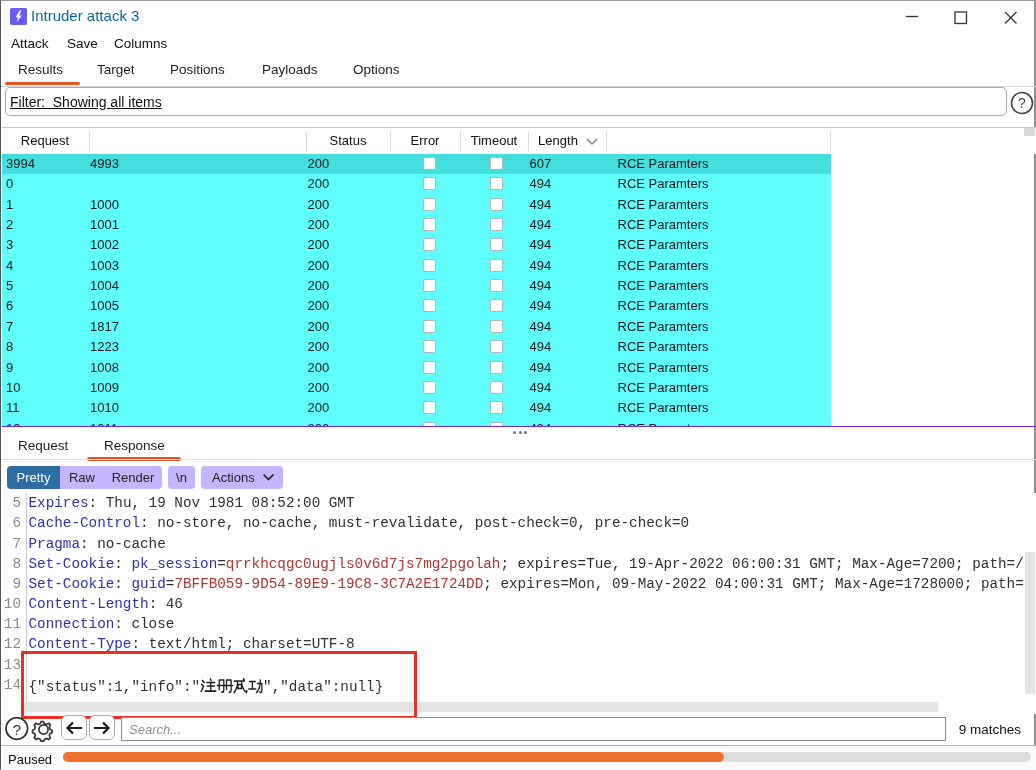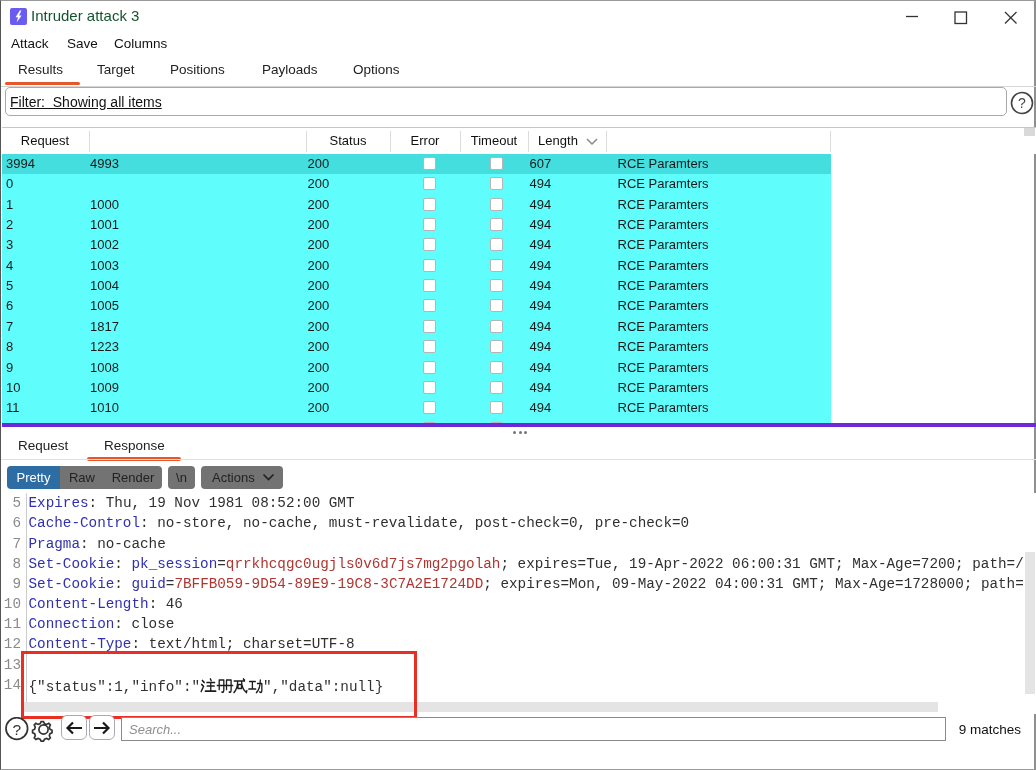--- a/index.html
+++ b/index.html
@@ -2,48 +2,48 @@
 <html><head>
 <meta charset="utf-8">
 <style>
 * { margin:0; padding:0; box-sizing:border-box; }
 html,body { width:1036px; height:770px; overflow:hidden; background:#fff; }
 body { font-family:"Liberation Sans", sans-serif; color:#1a1a1a; }
 .win { position:absolute; left:0; top:0; width:1036px; height:770px; border:1px solid #9a9a9a; border-left:1px solid #555; border-right:2px solid #8f8f8f; background:#fff; }
 .abs { position:absolute; }
 
 .icon { position:absolute; left:9px; top:7px; width:17px; height:17px; background:#6b5cf0; border-radius:2px; }
-.title { position:absolute; left:30px; top:5.5px; font-size:15px; color:#14532d; }
+.title { position:absolute; left:30px; top:5.5px; font-size:15px; color:#0369a1; }
 
 .menu { position:absolute; top:35px; font-size:13.5px; color:#111; }
 
 .tab { position:absolute; top:61px; font-size:13.5px; color:#222; }
 .tabline { position:absolute; left:4px; top:80.5px; width:75px; height:3px; background:#e8562b; border-radius:2px; }
 .tabbot { position:absolute; left:0; top:85px; width:1036px; height:1px; background:#d5d5d5; }
 
 .filterbox { position:absolute; left:4px; top:86px; width:1002px; height:29px; border:1px solid #a9a9a9; border-radius:5px; background:#fff; }
 .filtertext { position:absolute; left:9px; top:92.5px; font-size:14px; color:#111;text-decoration:underline; }
 
 .thead { position:absolute; left:1px; top:126px; width:1034px; height:27px; background:#fff; border-top:1px solid #b6c9e2; }
 .th { position:absolute; top:131.5px; font-size:13px; color:#111; text-align:center; }
 .vsep { position:absolute; top:130px; width:1px; height:21px; background:#dcdcdc; }
-.rows { position:absolute; left:1px; top:153px; width:1034px; height:273px; overflow:hidden; border-bottom:4px solid #6d28d9; }
+.rows { position:absolute; left:1px; top:153px; width:1034px; height:273px; overflow:hidden; border-bottom:1px solid #6d28d9; }
 .row { position:absolute; left:0; width:829px; height:20px; background:#60fdfd; font-size:13px; }
 .row.sel { background:#44dede; }
 .cell { position:absolute; top:2px; }
 .cb { position:absolute; top:3px; width:13px; height:13px; background:#fff; border:1px solid #b5b5b5; border-radius:2px; }
 .cornersq { position:absolute; left:1023px; top:127px; width:11px; height:8px; background:#d9d9d9; }
 
 .dot { position:absolute; top:429.5px; width:3px; height:3px; border-radius:50%; background:#757575; }
 
 .rrtab { position:absolute; font-size:13.5px; color:#222; top:437px; }
 .rrline { position:absolute; left:86px; top:456px; width:94px; height:4px; background:#e8562b; border-radius:2px; }
 .rrbot { position:absolute; left:0; top:458px; width:1036px; height:1px; background:#e0e0e0; }
 
-.btn { position:absolute; top:465px; height:23px; font-size:13px; line-height:23px; text-align:center; color:#222; background:#737373; }
+.btn { position:absolute; top:465px; height:23px; font-size:13px; line-height:23px; text-align:center; color:#222; background:#c4b5fd; }
 .btn.blue { background:#2e6da4; color:#fff; border-radius:4px 0 0 4px; }
 
 .ed { position:absolute; left:0; top:492px; width:1036px; height:221px; background:#fff; overflow:hidden; font-family:"Liberation Mono", monospace; font-size:14.3px; white-space:pre; }
 .ln { position:absolute; width:20px; text-align:right; color:#8a8a8a; line-height:16.5px; }
 .lt { position:absolute; left:27.5px; color:#303030; line-height:16.5px; }
 .hk { color:#3030b0; }
 .hv { color:#b03530; }
 .redbox { position:absolute; left:20px; top:649.5px; width:396px; height:68px; border:3.2px solid #e92e24; }
 .hscroll { position:absolute; left:20px; top:701px; width:917px; height:10px; background:#e4e4e4; }
 
@@ -287,13 +287,18 @@
   <div class="navbtn" style="left:60px"><svg width="18" height="16" style="margin-top:4px">
         <path d="M17 8 H2.5 M8 2.5 L2.5 8 L8 13.5" fill="none" stroke="#1a1a1a" stroke-width="2.2"></path>
       </svg></div>
   <div class="navbtn" style="left:88px"><svg width="18" height="16" style="margin-top:4px">
         <path d="M1 8 H15.5 M10 2.5 L15.5 8 L10 13.5" fill="none" stroke="#1a1a1a" stroke-width="2.2"></path>
       </svg></div>
   <div class="search"></div>
   <div class="searchtext">Search...</div>
   <div class="matches">9 matches</div>
 
+  <div class="statusbar">
+    <div class="paused">Paused</div>
+    <div class="track"></div>
+    <div class="prog"></div>
+  </div>
 </div>
 
 </body></html>

